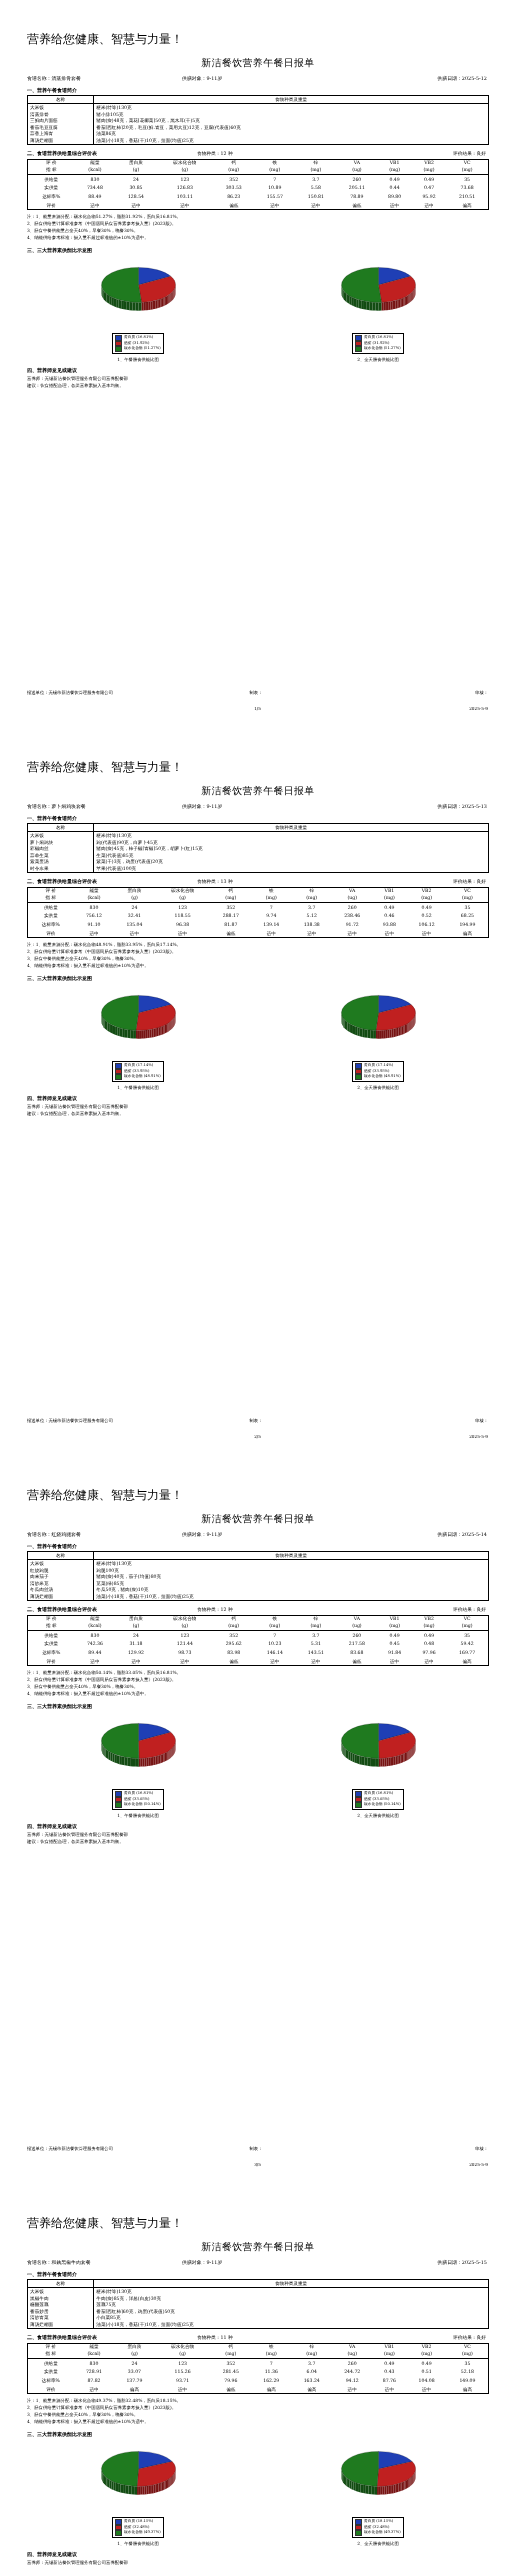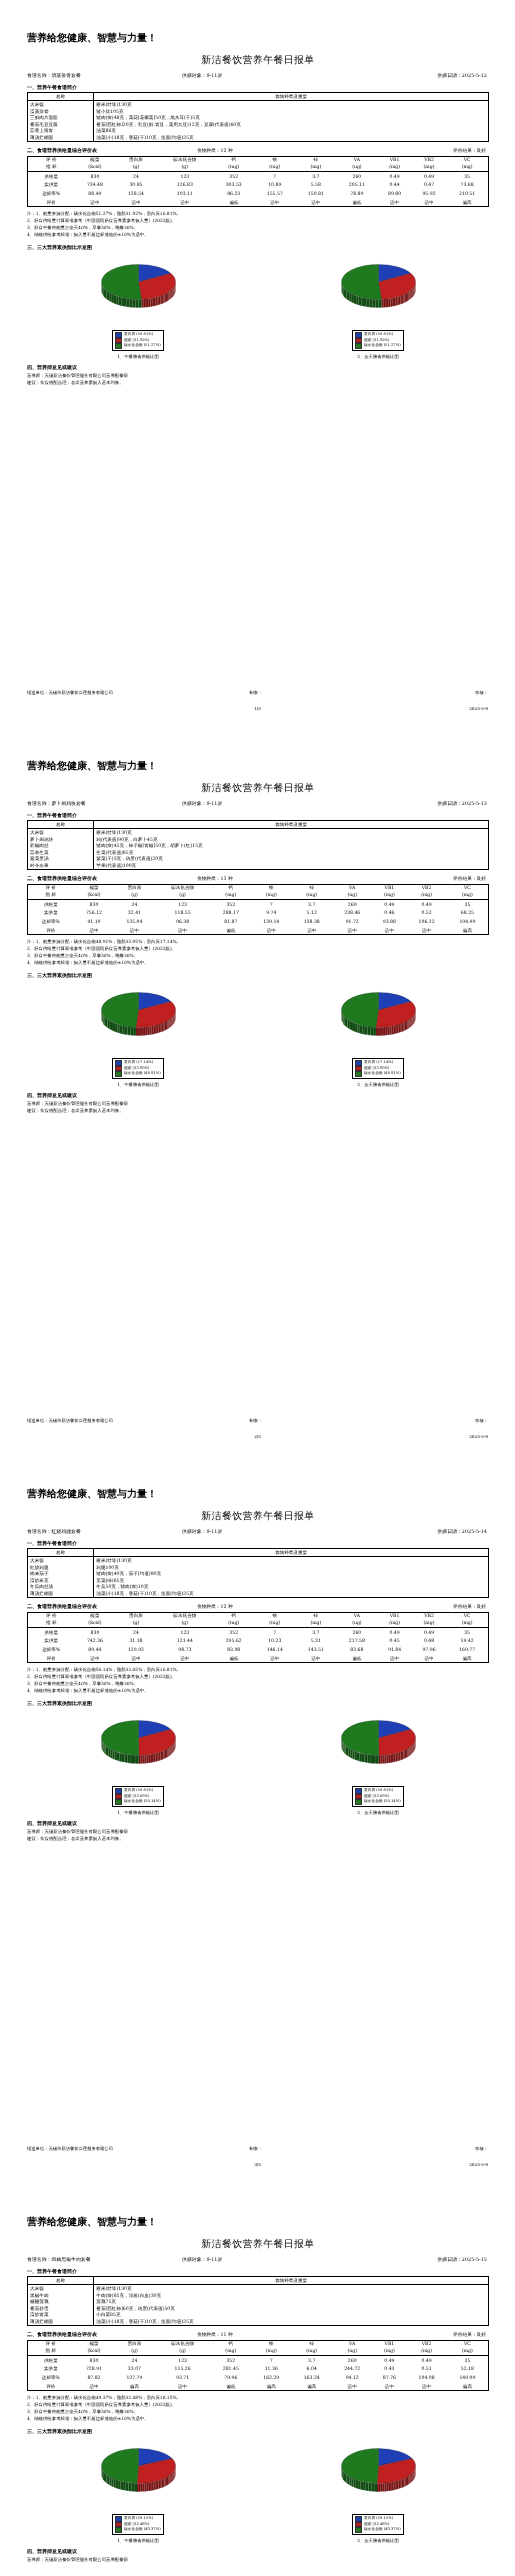--- a/index.html
+++ b/index.html
@@ -1,20 +1,20 @@
 <!DOCTYPE html>
 <html style="font-size:8.2px"><head>
 <meta charset="utf-8">
 <style>
   html,body{margin:0;padding:0;background:#ffffff;}
   body{font-family:"DejaVu Serif","Liberation Serif",serif;color:#000;}
   .doc{width:515px;margin:0 auto;position:relative;}
   .page{width:515px;height:728px;position:relative;box-sizing:border-box;padding:0;background:#fff;}
   .page .inner{position:absolute;left:27px;top:31px;width:462px;}
-  .slogan{font-family:"DejaVu Sans","Liberation Sans",sans-serif;font-weight:bold;font-size:10px;letter-spacing:0px;color:#000;margin:0 0 9.3px 0;}
+  .slogan{font-family:"DejaVu Sans","Liberation Sans",sans-serif;font-weight:normal;font-size:12px;letter-spacing:0px;color:#000;margin:0 0 9.3px 0;}
   .title{text-align:center;font-size:9.8px;font-weight:normal;font-family:"DejaVu Serif","Liberation Serif",serif;margin:0 0 5.2px 0;letter-spacing:0.5px;}
   .metarow{display:flex;font-size:4.9px;margin:0 0 5.2px 0;color:#000;}
   .metarow .m1{width:155px;}
   .metarow .m2{width:155px;text-align:left;}
   .metarow .m3{flex:1;text-align:right;padding-right:2.1px;}
   .sechead{font-family:"DejaVu Sans","Liberation Sans",sans-serif;font-weight:bold;font-size:5px;margin:5.2px 0 2.6px 0;}
   .sechead-row{display:flex;align-items:flex-end;margin:5.2px 0 2.6px 0;}
   .sechead-row .sh{font-family:"DejaVu Sans","Liberation Sans",sans-serif;font-weight:bold;font-size:5px;width:170px;}
   .sechead-row .sx{font-size:4.7px;width:129px;}
   .sechead-row .sy{font-size:4.7px;flex:1;text-align:right;padding-right:3.1px;}

